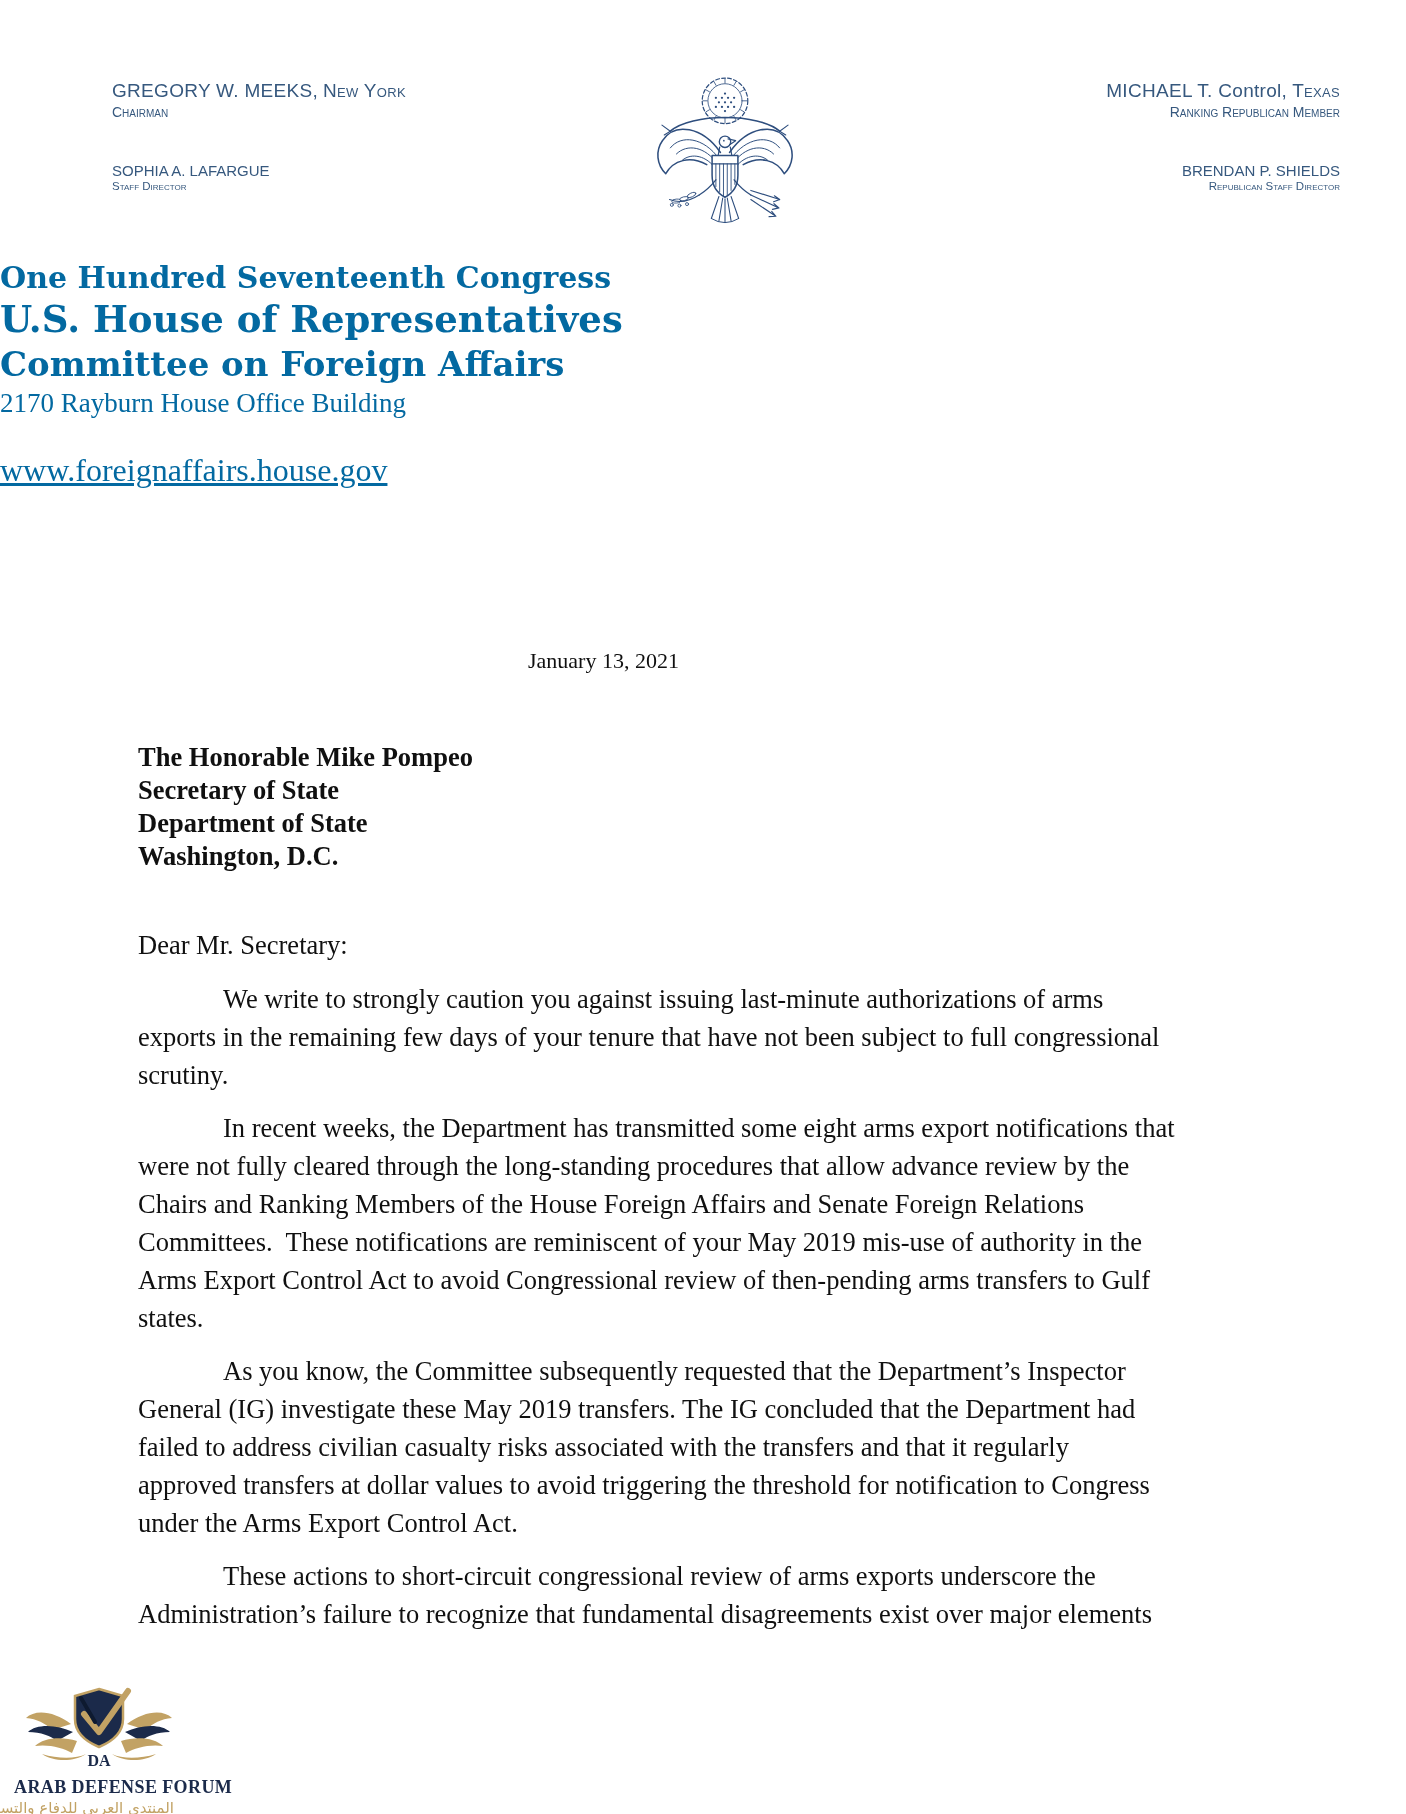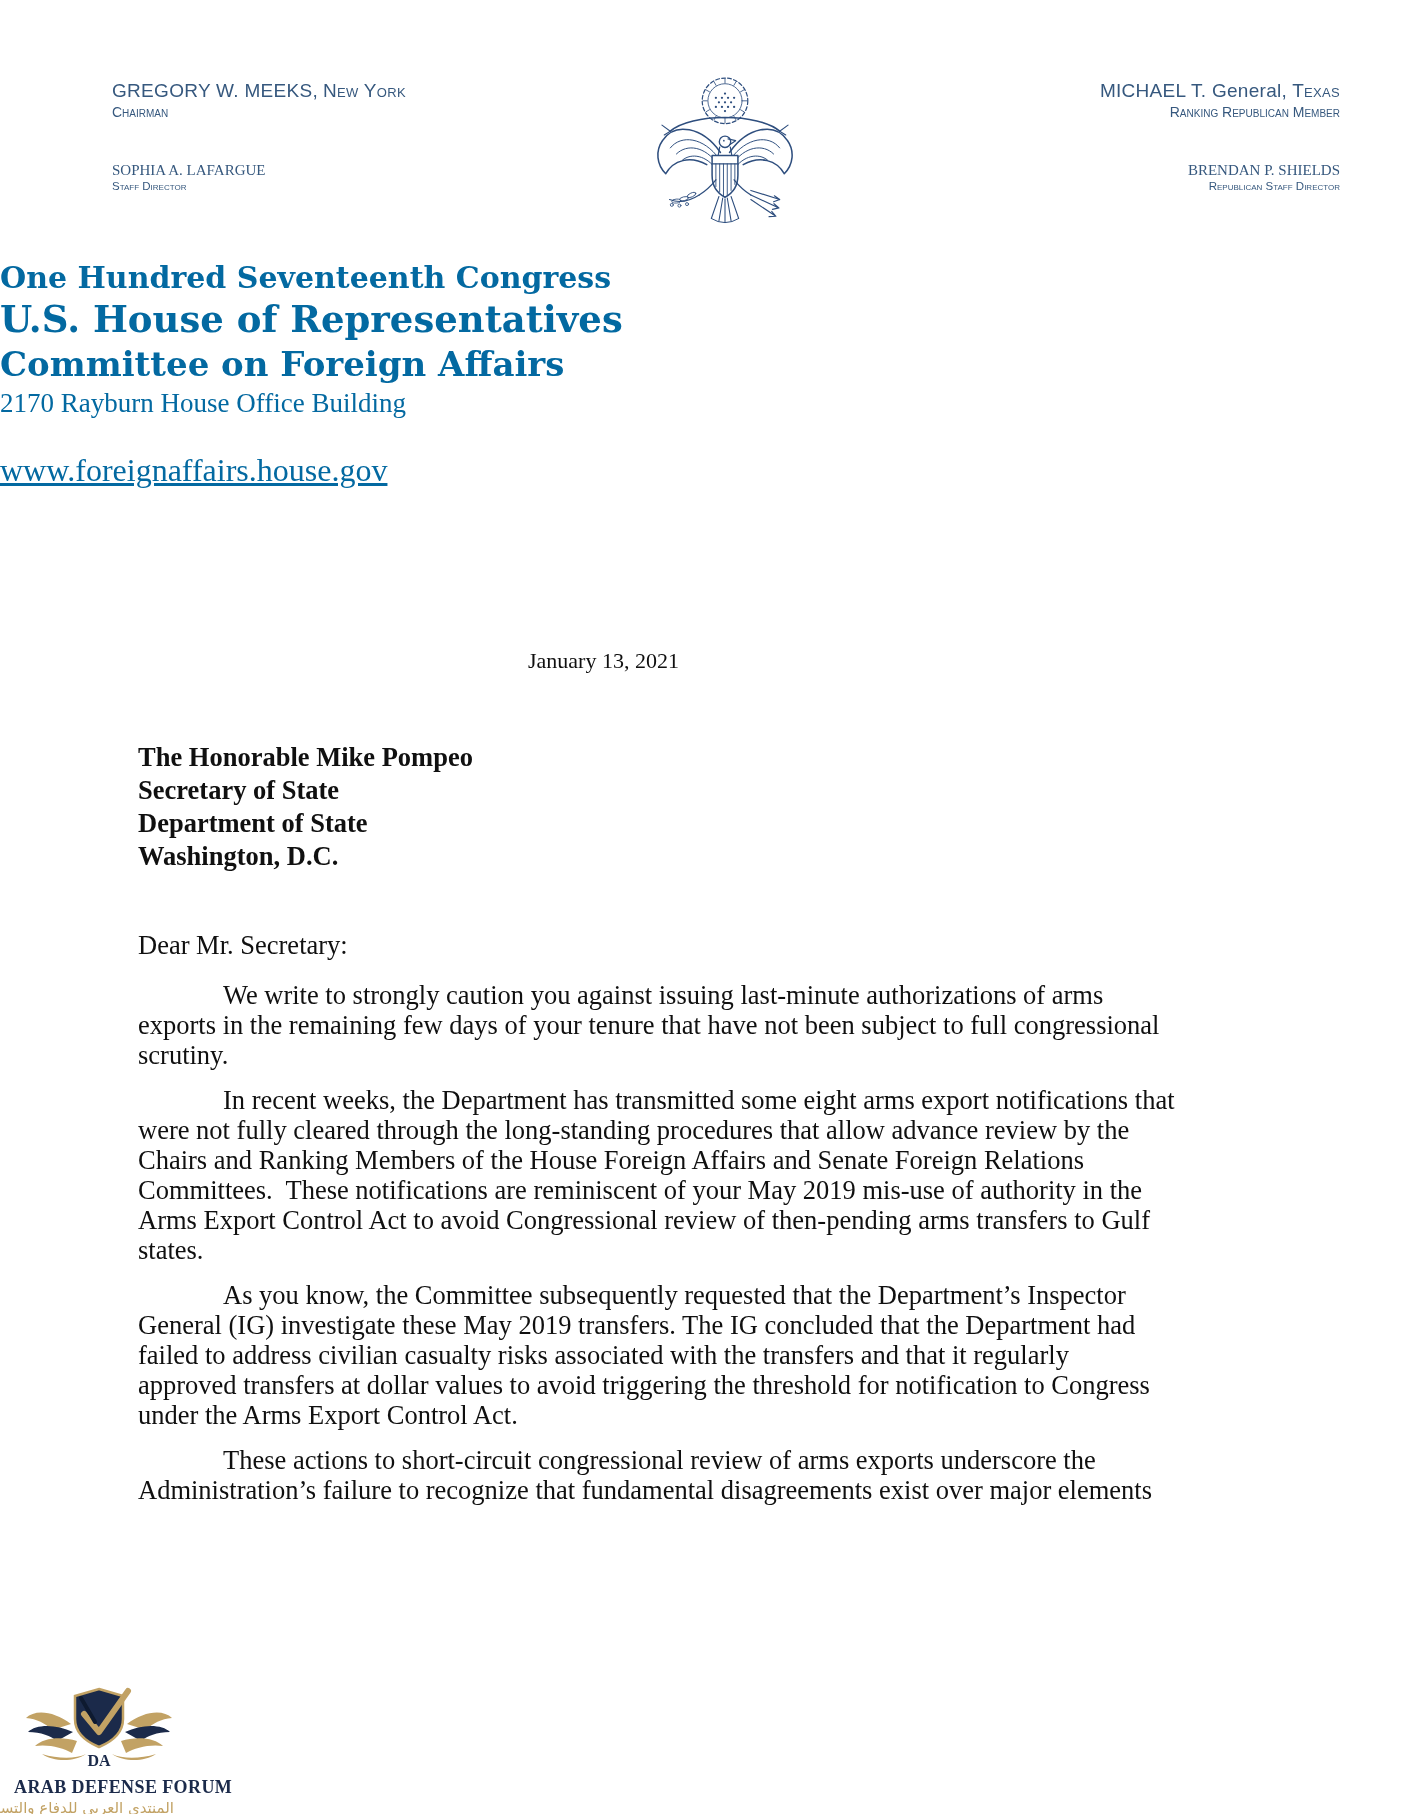--- a/index.html
+++ b/index.html
@@ -9,41 +9,41 @@
     font-family:"Liberation Serif", serif; color:#101010;padding-left:44px;
   }
 
   
   .hdr { position:absolute; top:80px; font-family:"Liberation Sans", sans-serif; color:#36587e; }
   .hdr-left  { left:112px; text-align:left; }
   .hdr-right { right:110px; text-align:right; }
   .hdr-name  { font-size:19px; letter-spacing:.3px; }
   .hdr-name .sc { margin-left:5px; }
   .hdr-role  { font-size:14px; margin-top:2px; }
-  .hdr-staff { font-size:15px; margin-top:42px;font-family:Liberation Serif, serif; }
+  .hdr-staff { font-size:15px; margin-top:42px; }
   .hdr-staff-role { font-size:11.5px; margin-top:1px; }
   .sc { font-variant:small-caps; }
 
   
   .seal { position:absolute; top:75px; left:50%; transform:translateX(-50%); }
   .mline { position:absolute; left:0; right:0; text-align:left; color:#0369a1; }
   .m-congress  { top:260px; font-family:"DejaVu Serif", serif; font-weight:bold; font-size:30px; }
   .m-house     { top:297px; font-family:"DejaVu Serif", serif; font-weight:bold; font-size:37px; }
   .m-committee { top:344px; font-family:"DejaVu Serif", serif; font-weight:bold; font-size:34px; }
   .m-addr      { font-size:27px; }
   .m-addr1 { top:388px; }
   .m-addr2 { top:420px; }
   .m-link  { top:452px; font-size:32px; }
   .m-link span { text-decoration:underline; cursor:pointer; }
 
   
   .date       { position:absolute; left:528px; top:648px; font-size:22px;text-align:right; }
   .recipient  { position:absolute; left:138px; top:741px; font-size:26.5px; line-height:33px;font-weight:bold; }
   .salutation { position:absolute; left:138px; top:930px; font-size:26.5px; }
-  .paras      { position:absolute; left:138px; top:980px; width:1230px; font-size:26.5px; line-height:30px; }
+  .paras      { position:absolute; left:138px; top:980px; width:1230px; font-size:26.5px; line-height:38px; }
   .paras p    { margin:0 0 15px 0; text-indent:85px; white-space:pre; }
 
   
   .logo { position:absolute; left:14px; top:1684px; width:160px; text-align:right; }
   .logo-title {
     font-family:"Liberation Serif", serif; font-weight:bold; font-size:18px;
     color:#1b2a4a; letter-spacing:.4px; margin-top:-3px; white-space:nowrap;
   }
   .logo-ar { font-family:"DejaVu Sans", sans-serif; font-size:15px; color:#c2a264; margin-top:1px; white-space:nowrap; }
 </style>
@@ -56,21 +56,21 @@
     <div class="hdr-name">
       <span>GREGORY W. MEEKS,</span><span class="sc">New York</span>
     </div>
     <div class="hdr-role sc">Chairman</div>
     <div class="hdr-staff">SOPHIA A. LAFARGUE</div>
     <div class="hdr-staff-role sc">Staff Director</div>
   </div>
 
   <div class="hdr hdr-right">
     <div class="hdr-name">
-      <span>MICHAEL T. General,</span><span class="sc">Texas</span>
+      <span>MICHAEL T. Control,</span><span class="sc">Texas</span>
     </div>
     <div class="hdr-role sc">Ranking Republican Member</div>
     <div class="hdr-staff">BRENDAN P. SHIELDS</div>
     <div class="hdr-staff-role sc">Republican Staff Director</div>
   </div>
 
   <svg class="seal" width="152" height="161" viewBox="0 0 200 212" aria-hidden="true">
     <g fill="none" stroke="#2e4e7e" stroke-width="2" stroke-linecap="round" stroke-linejoin="round">
 
       <circle cx="100" cy="34" r="30" stroke-width="1.6" stroke-dasharray="5 3"></circle>

